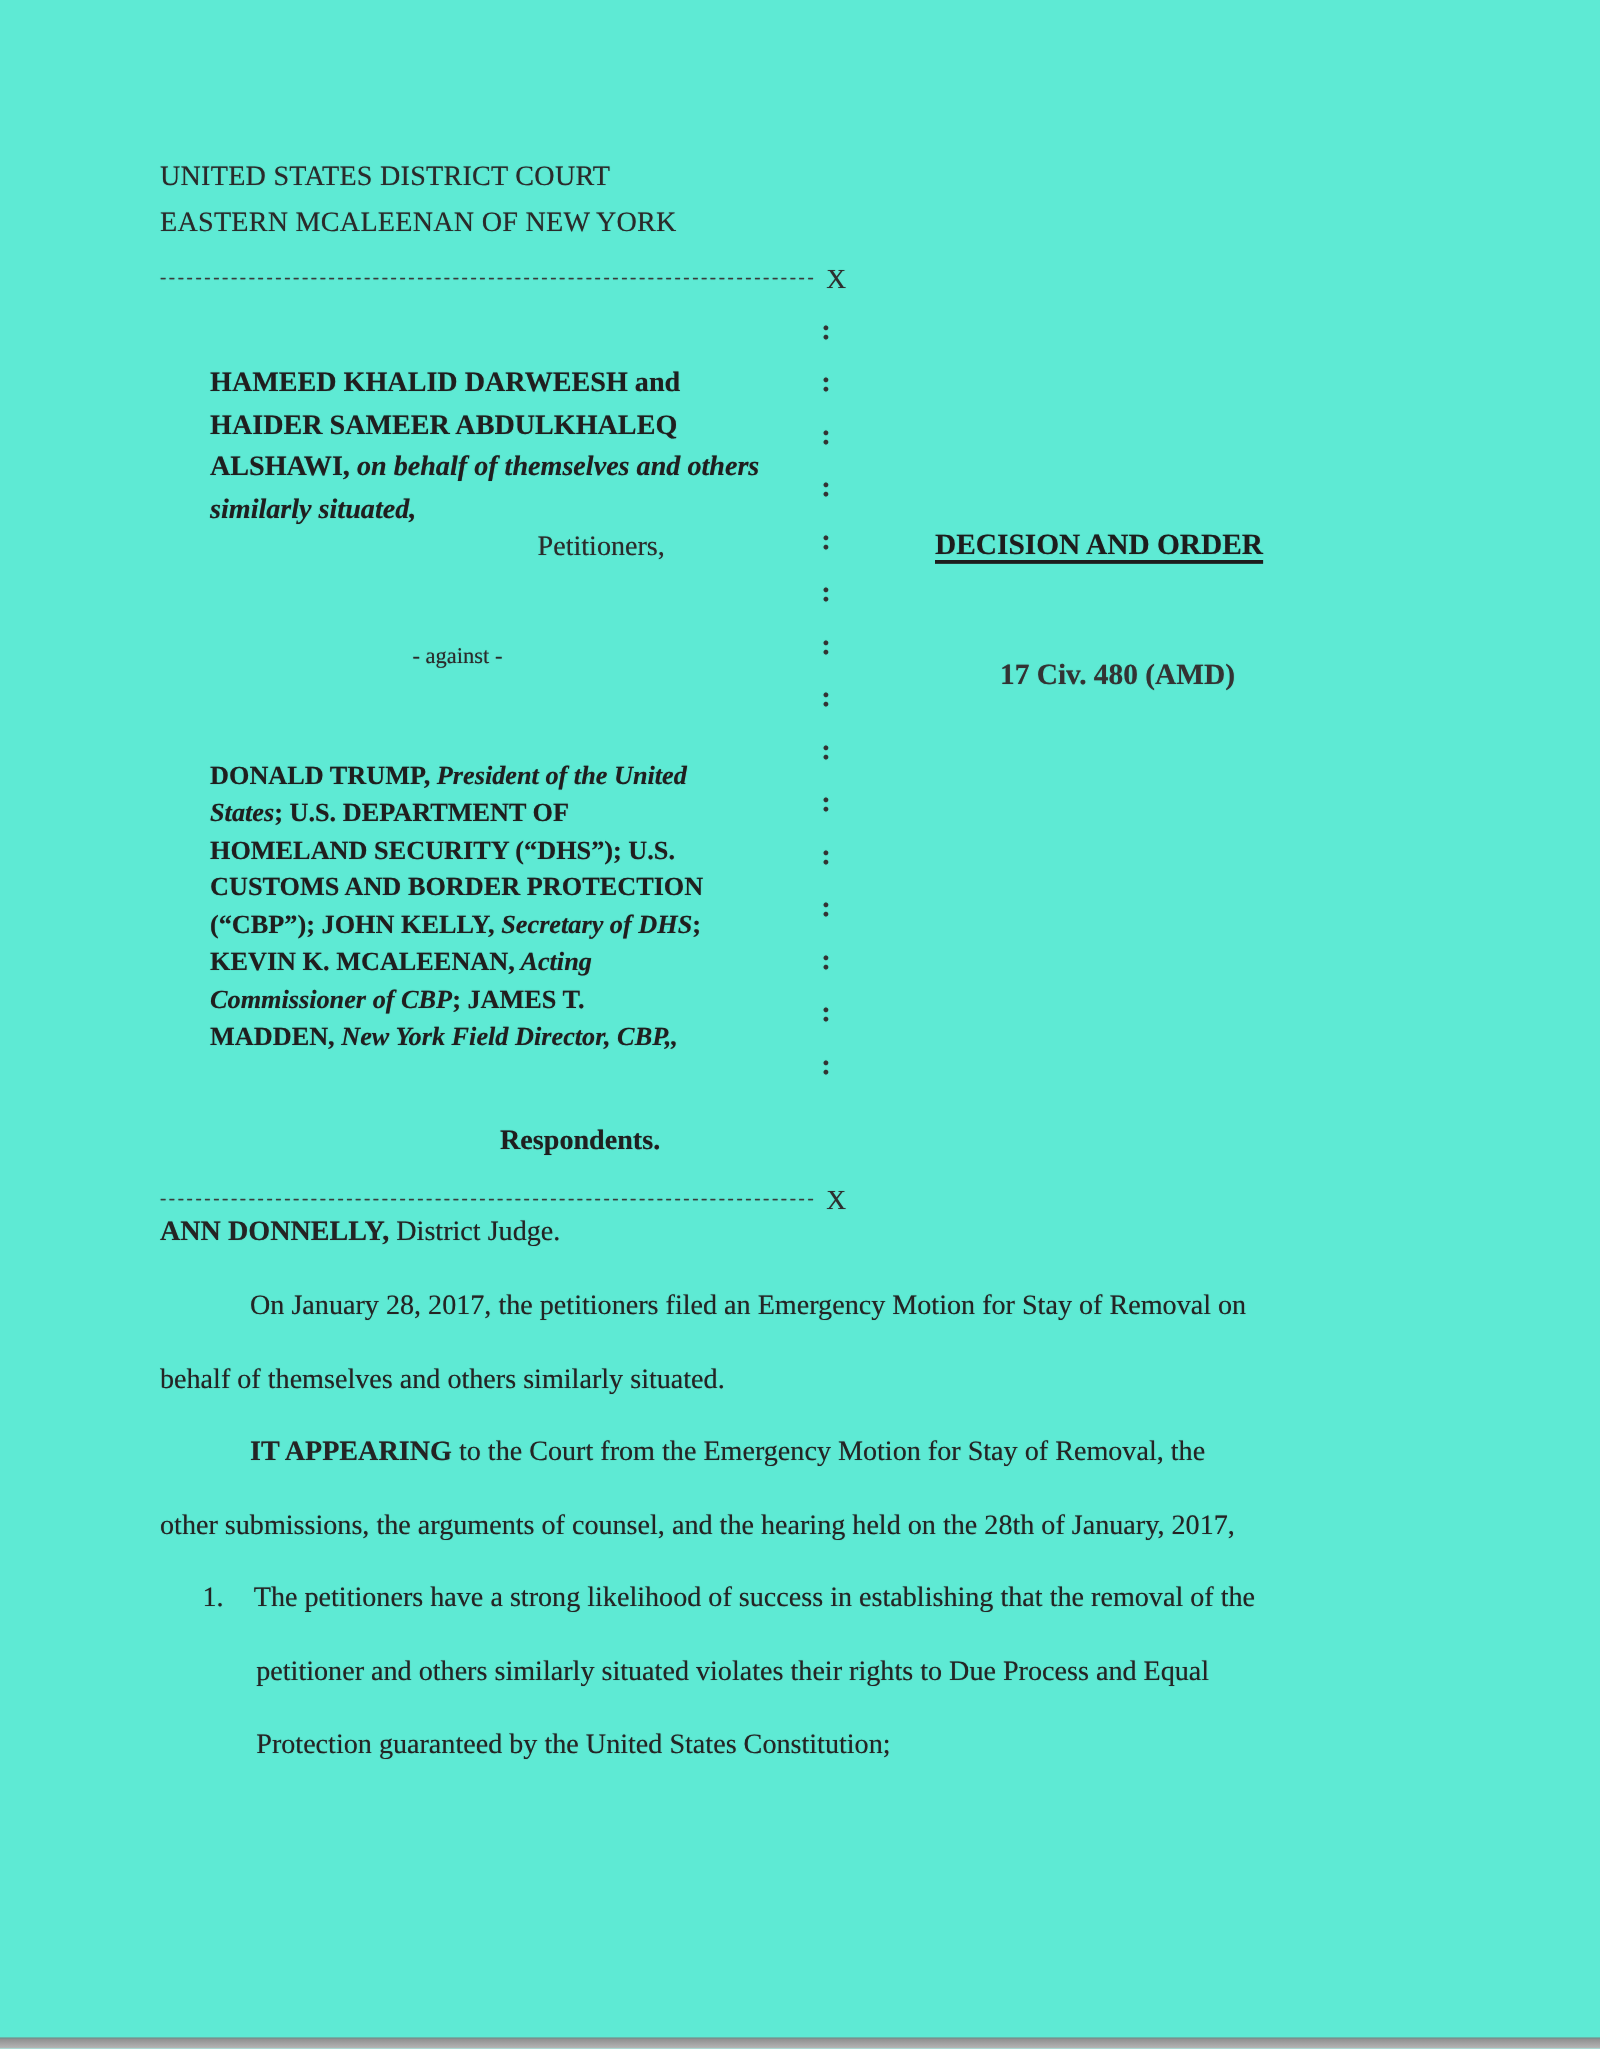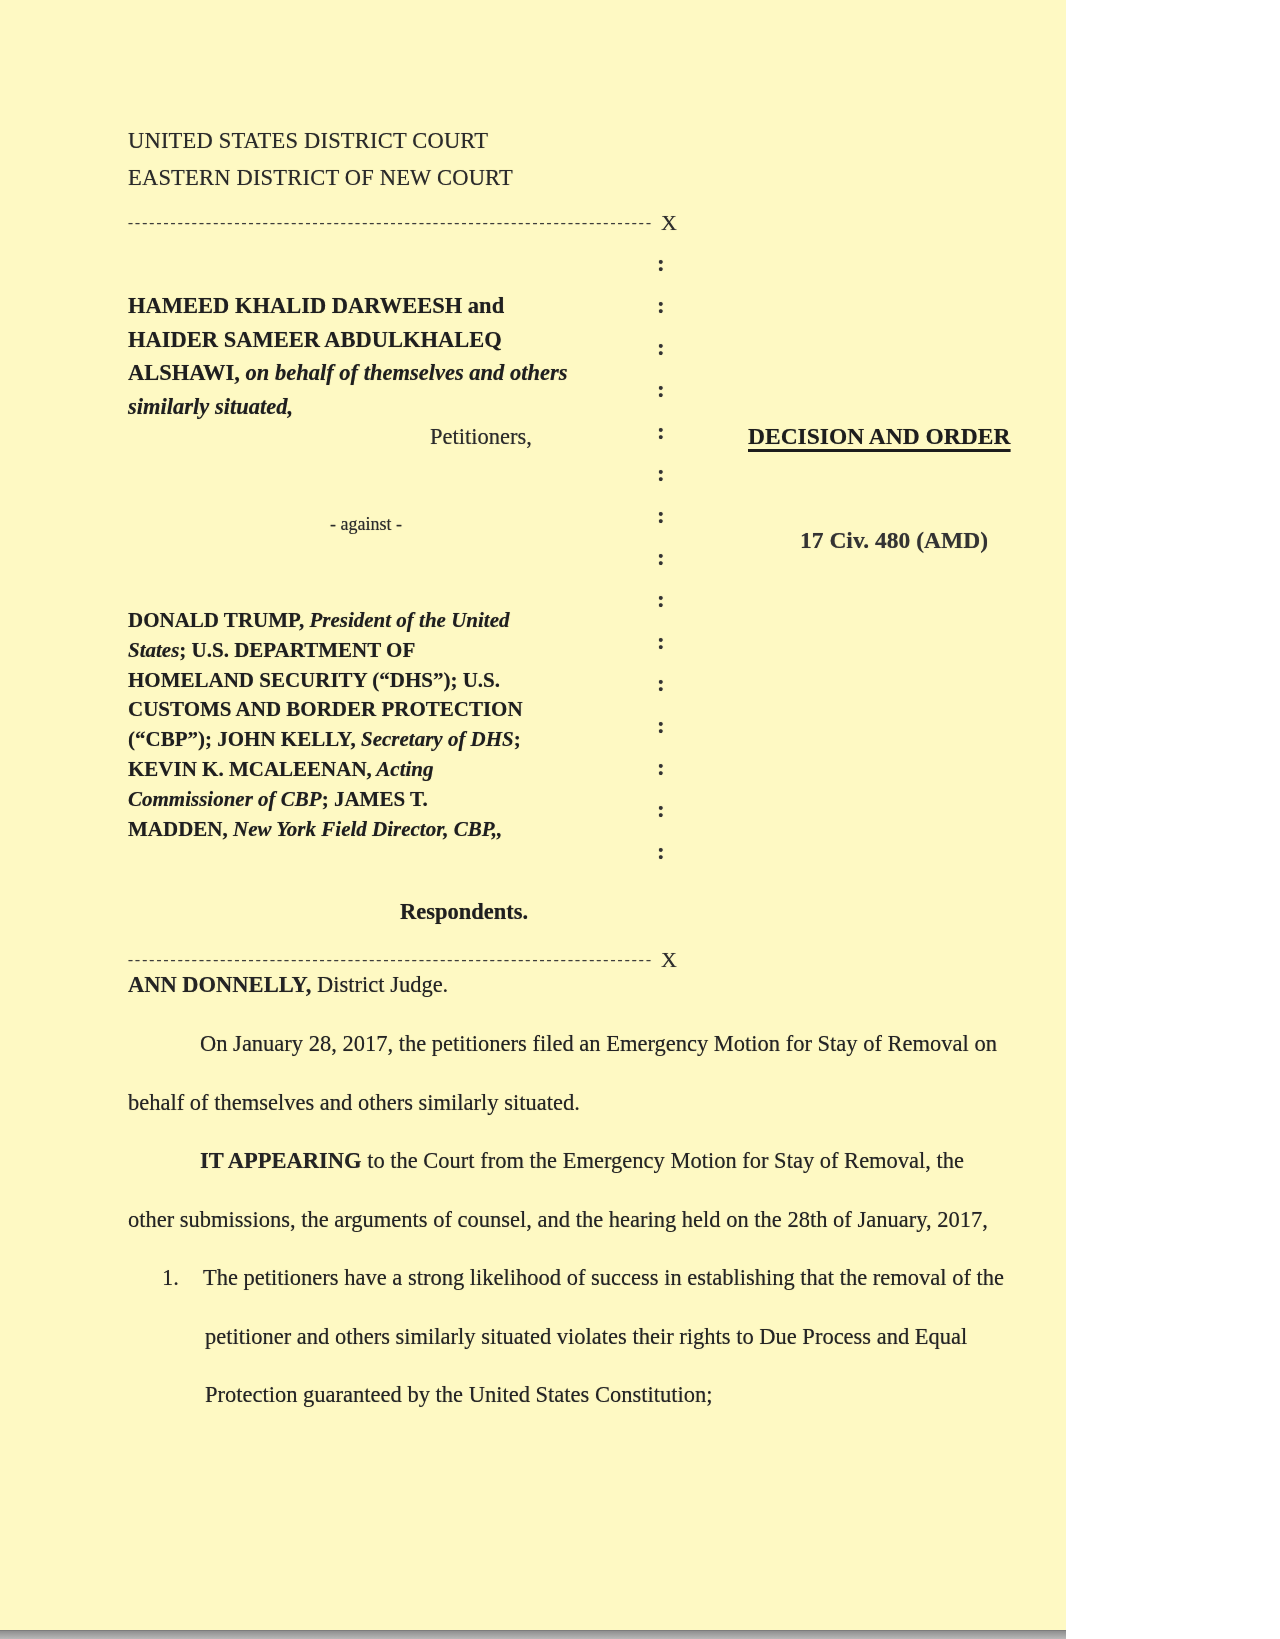--- a/index.html
+++ b/index.html
@@ -4,22 +4,22 @@
 <style>
   * { margin:0; padding:0; box-sizing:border-box; }
   html,body { background:#ffffff; }
   body {
     width:1280px; height:1639px;
     font-family:"Liberation Serif", serif;
     color:#222;
   }
   .page {
     position:relative;
-    width:1066px; height:1639px;
-    background:#fef9c3;
+    width:1280px; height:1639px;
+    background:#5eead4;
     overflow:hidden;
     text-shadow:0 0 0.7px rgba(40,40,40,0.55);
   }
   .abs { position:absolute; white-space:nowrap; }
 
   
   .court-header { left:128px; top:122px; font-size:22.5px; line-height:37px; letter-spacing:0.2px; color:#2a2a2a; }
 
   
   .sep { left:128px; display:flex; align-items:center; color:#3a3a3a; }
@@ -31,21 +31,21 @@
   
   .colon-col {
     left:657px; top:243px;
     font-size:23px; font-weight:700; line-height:42px;
     white-space:pre-line; text-align:center; color:#333;
   }
 
   
   .pet-block { left:128px; top:289px; font-size:22.5px; font-weight:700; line-height:33.5px; color:#1f1f1f; }
   .resp-block { left:128px; top:606px; font-size:21px; font-weight:700; line-height:29.8px; color:#1f1f1f; }
-  .cap-line { white-space:nowrap; }
+  .cap-line { white-space:nowrap;margin-left:40px; }
   .it { font-style:italic; }
   .pet-role { left:430px; top:424px; font-size:22.5px; color:#2b2b2b;text-align:right; }
   .against { left:330px; top:514px; font-size:18px; color:#2b2b2b; }
   .resp-role { left:400px; top:899px; font-size:22.5px; font-weight:700; color:#1f1f1f; }
 
   
   .order-title {
     left:748px; top:423px; font-size:23.5px; font-weight:700; color:#1d1d1d;
     text-decoration:underline; text-decoration-thickness:2.5px; text-underline-offset:5px;
   }
@@ -69,21 +69,21 @@
     border-top:1px solid #7d7d7d;
   }
 </style>
 </head>
 <body>
 
 <div class="page">
 
   <div class="abs court-header">
     <div>UNITED STATES DISTRICT COURT</div>
-    <div>EASTERN DISTRICT OF NEW COURT</div>
+    <div>EASTERN MCALEENAN OF NEW YORK</div>
   </div>
 
   <div class="abs sep sep1">
     <span class="dashes">--------------------------------------------------------------------------</span>
     <span class="sep-x">X</span>
   </div>
 
   <div class="abs colon-col">:
 :
 :

